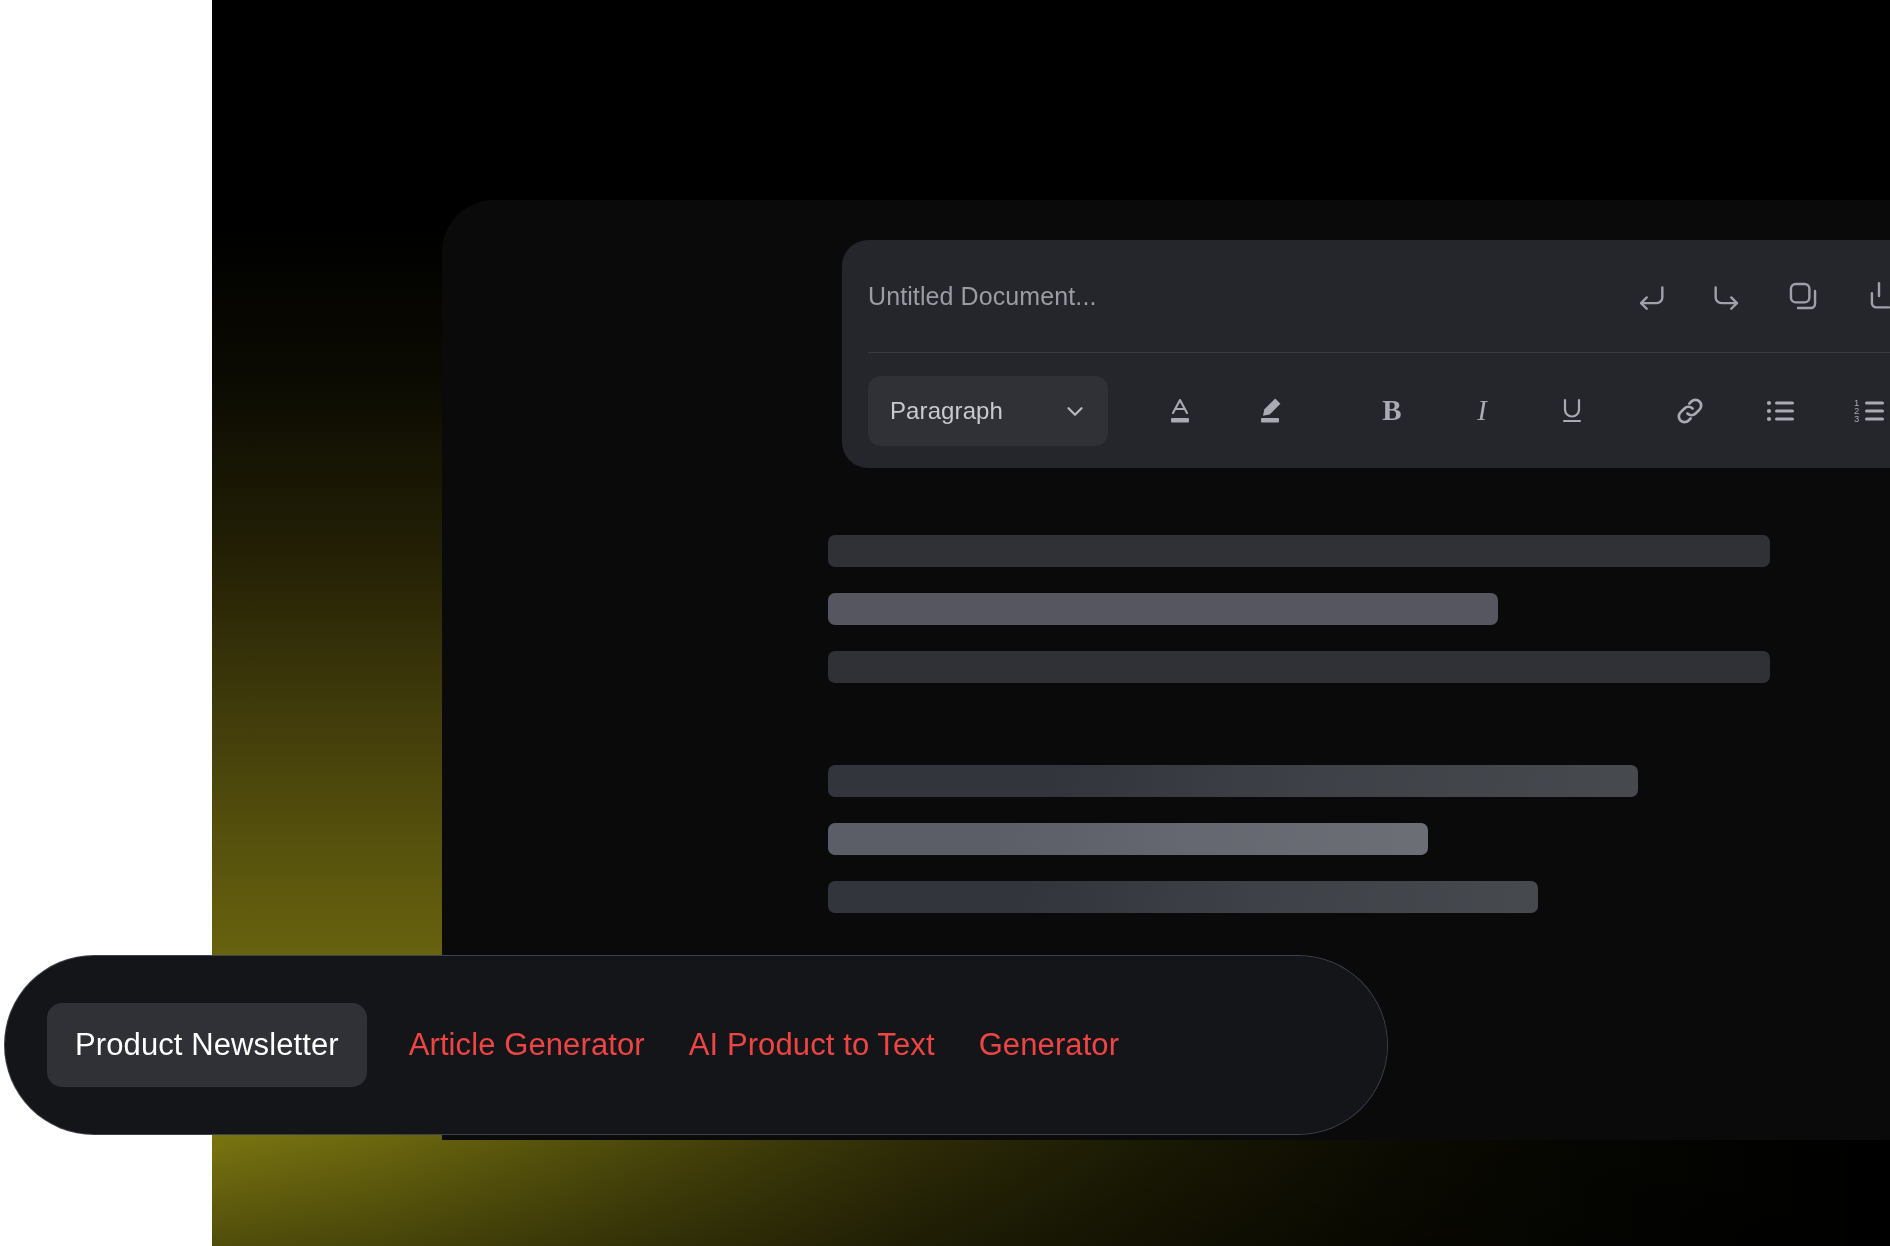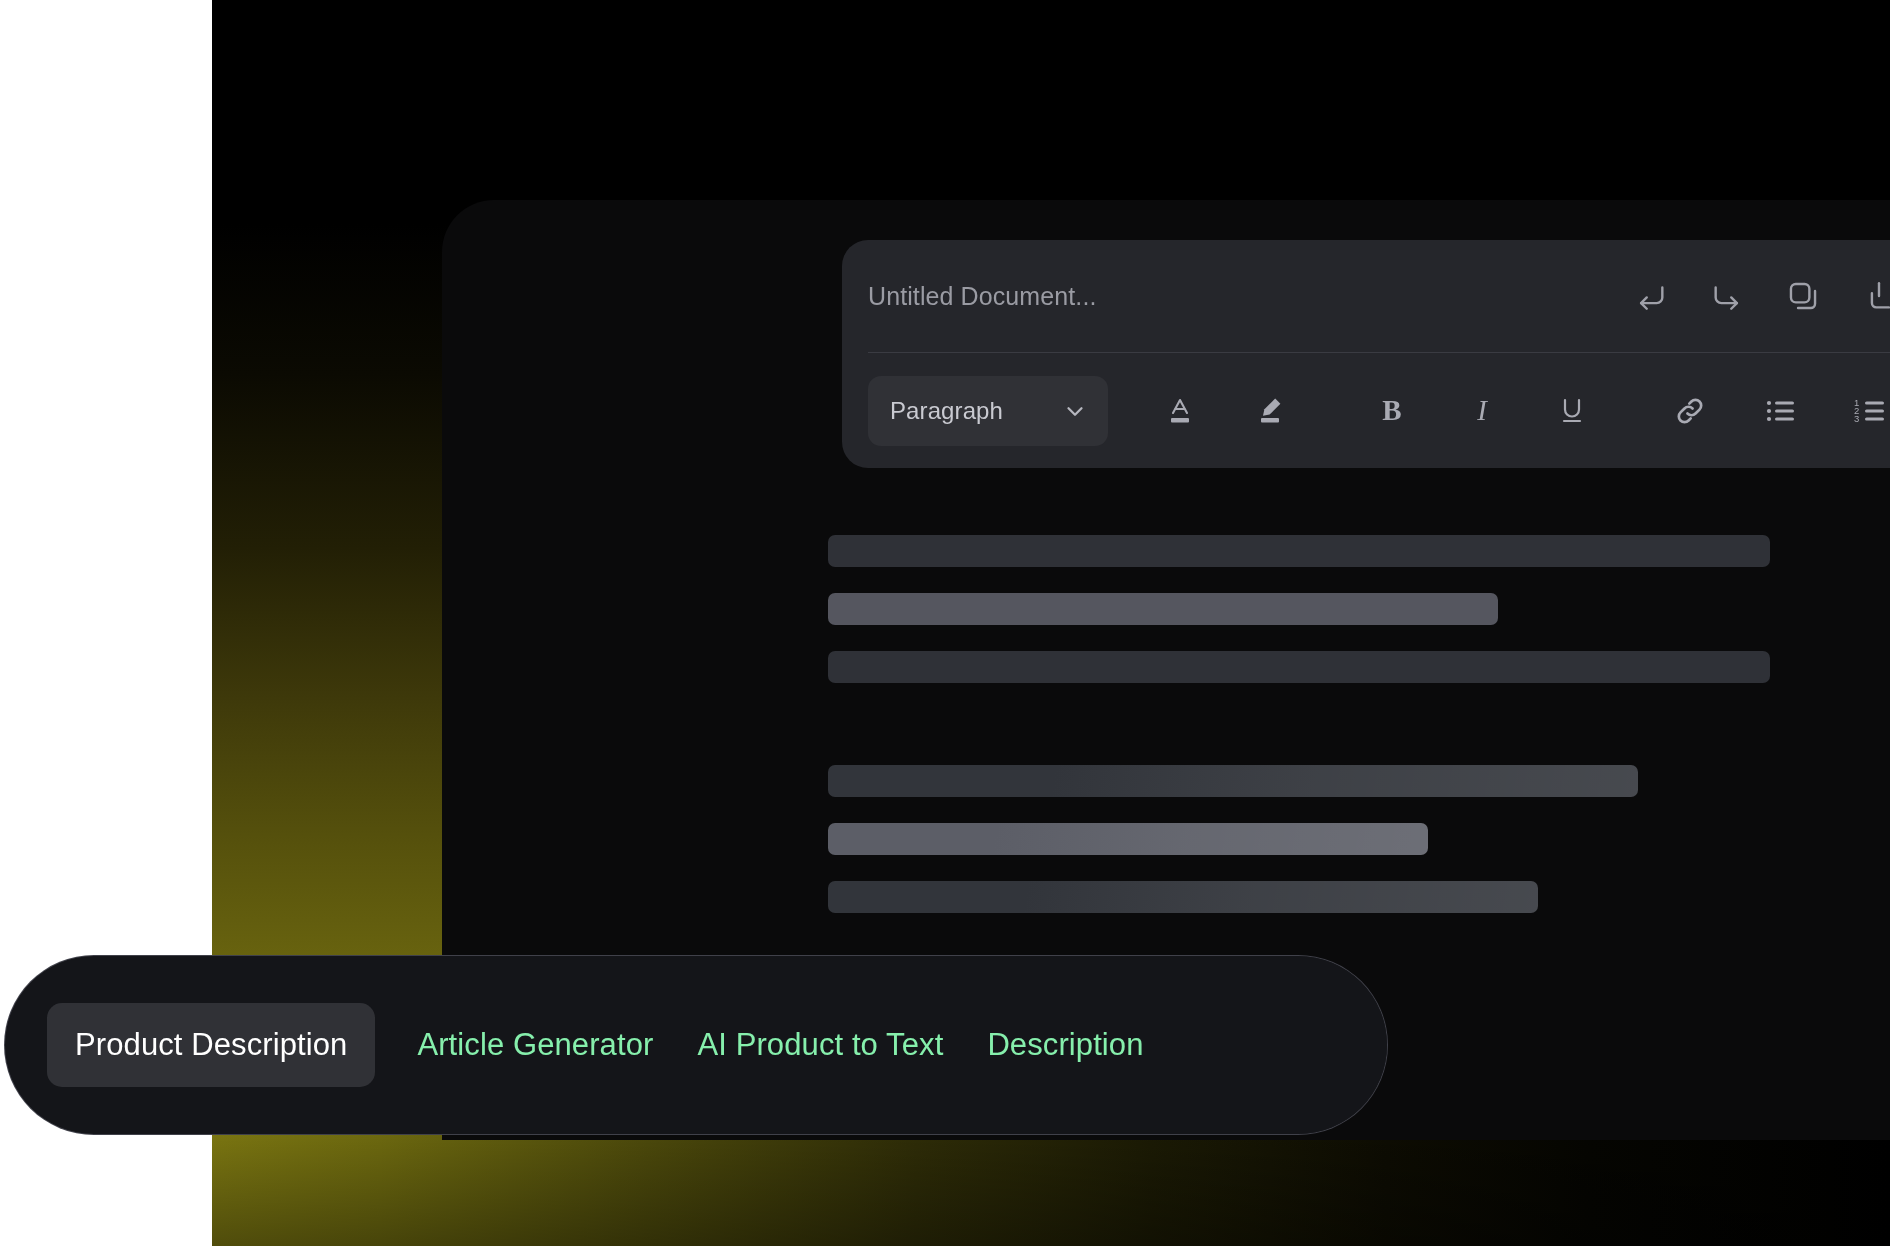--- a/index.html
+++ b/index.html
@@ -140,21 +140,21 @@
     width:1384px; height:180px;
     background:#141519;
     border-radius:92px;
     border:1.5px solid rgba(168,170,190,.30);
     overflow:hidden;
     display:flex; align-items:center;
     padding-left:46px;
   }
   .tab {
     font-size:31px;
-    color:#86efac;
+    color:#ef4444;
     white-space:nowrap;
     letter-spacing:.1px;
     flex:none;
   }
   .tab.active {
     color:#ffffff;
     background:#303136;
     border-radius:15px;
     padding:24px 28px;
     margin-left:-4px;
@@ -296,18 +296,18 @@
           <rect x="12" y="14.4" width="19" height="3.2" rx="1.6" fill="currentColor"></rect>
           <rect x="12" y="22.4" width="19" height="3.2" rx="1.6" fill="currentColor"></rect>
         </svg>
       </span>
     </div>
 
   </div>
 </div>
 
 <div id="tab-panel">
-  <div class="tab active">Product Description</div>
+  <div class="tab active">Product Newsletter</div>
   <div class="tab t2">Article Generator</div>
   <div class="tab t3">AI Product to Text</div>
-  <div class="tab t4">Description</div>
+  <div class="tab t4">Generator</div>
   <div id="tab-fade"></div>
 </div>
 
 </body></html>

